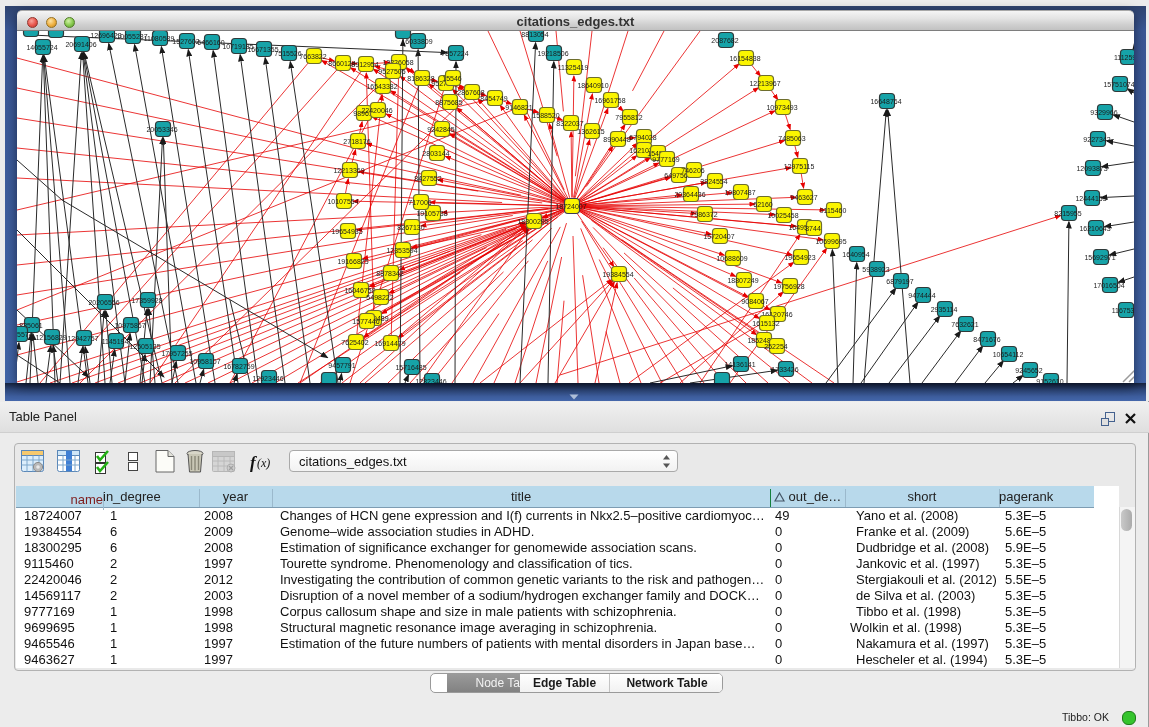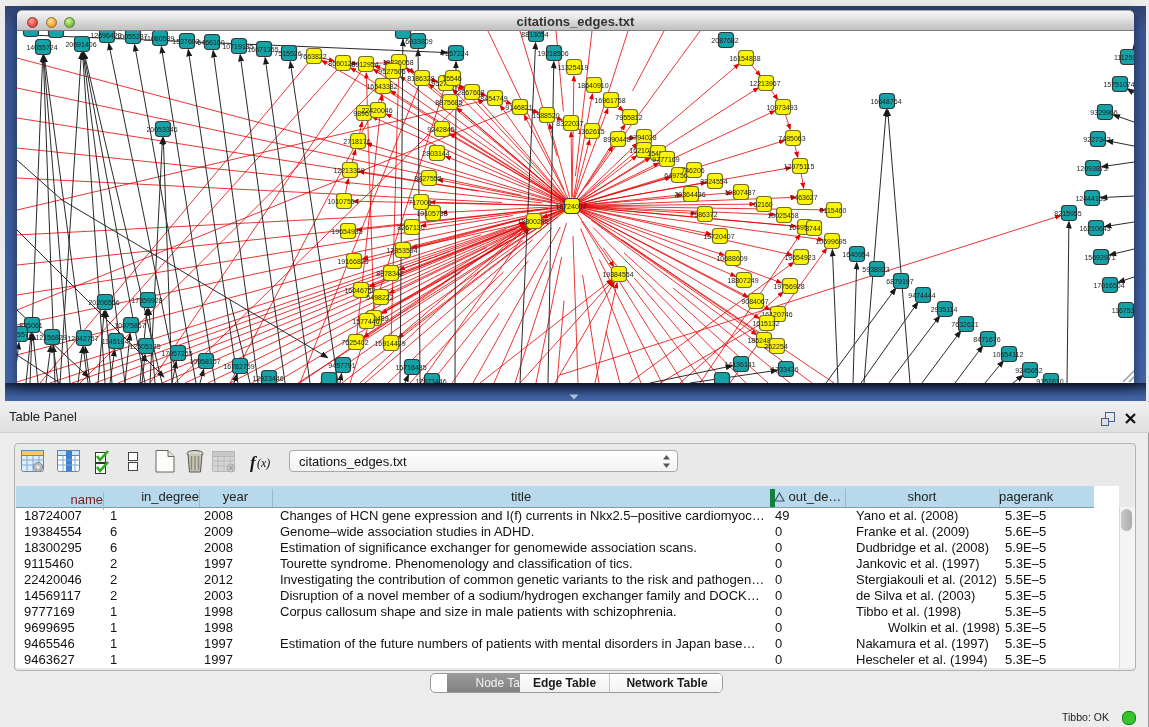--- a/index.html
+++ b/index.html
@@ -637,23 +637,23 @@
     <div class="abs" style="left:9px;top:3px;font-size:13px;color:#111">citations_edges.txt</div>
     <svg class="abs" style="right:6px;top:4px" width="9" height="13" viewBox="0 0 9 13">
         <path d="M4.5 0 L8 4.5 L1 4.5 Z" fill="#555"></path>
         <path d="M4.5 13 L8 8.5 L1 8.5 Z" fill="#555"></path>
       </svg>
   </div>
 
   <div class="abs" style="left:16px;top:85px;width:1103px;height:182px;background:#fff"></div>
   <div class="abs" style="left:16px;top:85px;width:1078px;height:21px;background:#b8d9eb;border-bottom:1px solid #7d9cb2">
     <div class="abs" style="left:0;top:6px;width:87px;text-align:right;font-size:13px;color:#7f1d1d;border-right:1px solid #9bb9cc;height:18px">name</div>
-    <div class="abs" style="left:87px;top:3px;width:96px;text-align:right;font-size:13px;color:#222;border-right:1px solid #9bb9cc;height:18px">in_degree</div>
+    <div class="abs" style="left:87px;top:3px;width:96px;text-align:left;font-size:13px;color:#222;border-right:1px solid #9bb9cc;height:18px">in_degree</div>
     <div class="abs" style="left:183px;top:3px;width:73px;text-align:center;font-size:13px;color:#222;border-right:1px solid #9bb9cc;height:18px">year</div>
-    <div class="abs" style="left:256px;top:3px;width:498px;text-align:center;font-size:13px;color:#222;border-right:5px solid #15803d;height:18px">title</div>
+    <div class="abs" style="left:256px;top:3px;width:498px;text-align:center;font-size:13px;color:#222;border-right:1px solid #15803d;height:18px">title</div>
     <div class="abs" style="left:754px;top:3px;width:75px;font-size:13px;color:#222;border-right:1px solid #9bb9cc;height:18px"><svg width="11" height="10" viewBox="0 0 11 10" style="vertical-align:-1px;margin-left:4px">
           <path d="M5.5 1 L10 9 L1 9 Z" fill="none" stroke="#456" stroke-width="1.2"></path>
         </svg> out_de…</div>
     <div class="abs" style="left:829px;top:3px;width:154px;text-align:center;font-size:13px;color:#222;border-right:1px solid #9bb9cc;height:18px">short</div>
     <div class="abs" style="left:983px;top:3px;width:95px;text-align:left;font-size:13px;color:#222">pagerank</div>
   </div>
 <div style="position:absolute;left:0;top:107px;width:1100px;height:16px;font-size:13px;color:#111">
       <div style="position:absolute;left:24px;top:0px;white-space:nowrap">18724007</div>
       <div style="position:absolute;left:110px;top:0px;white-space:nowrap">1</div>
       <div style="position:absolute;left:204px;top:0px;white-space:nowrap">2008</div>
@@ -713,22 +713,23 @@
       <div style="position:absolute;left:204px;top:0px;white-space:nowrap">1998</div>
       <div style="position:absolute;left:280px;top:0px;white-space:nowrap">Corpus callosum shape and size in male patients with schizophrenia.</div>
       <div style="position:absolute;left:775px;top:0px;white-space:nowrap">0</div>
       <div style="position:absolute;left:856px;top:0px;white-space:nowrap">Tibbo et al. (1998)</div>
       <div style="position:absolute;left:1005px;top:0px;white-space:nowrap">5.3E–5</div>
     </div>
 <div style="position:absolute;left:0;top:219px;width:1100px;height:16px;font-size:13px;color:#111">
       <div style="position:absolute;left:24px;top:0px;white-space:nowrap">9699695</div>
       <div style="position:absolute;left:110px;top:0px;white-space:nowrap">1</div>
       <div style="position:absolute;left:204px;top:0px;white-space:nowrap">1998</div>
-      <div style="position:absolute;left:775px;top:0px;white-space:nowrap">0</div>
-      <div style="position:absolute;left:888px;top:0px;white-space:nowrap">Wolkin et al. (1998)</div>
+      <div style="position:absolute;left:280px;top:0px;white-space:nowrap">Structural magnetic resonance image averaging in schizophrenia.</div>
+      <div style="position:absolute;left:775px;top:0px;white-space:nowrap">0</div>
+      <div style="position:absolute;left:850px;top:0px;white-space:nowrap">Wolkin et al. (1998)</div>
       <div style="position:absolute;left:1005px;top:0px;white-space:nowrap">5.3E–5</div>
     </div>
 <div style="position:absolute;left:0;top:235px;width:1100px;height:16px;font-size:13px;color:#111">
       <div style="position:absolute;left:24px;top:0px;white-space:nowrap">9465546</div>
       <div style="position:absolute;left:110px;top:0px;white-space:nowrap">1</div>
       <div style="position:absolute;left:204px;top:0px;white-space:nowrap">1997</div>
       <div style="position:absolute;left:280px;top:0px;white-space:nowrap">Estimation of the future numbers of patients with mental disorders in Japan base…</div>
       <div style="position:absolute;left:775px;top:0px;white-space:nowrap">0</div>
       <div style="position:absolute;left:856px;top:0px;white-space:nowrap">Nakamura et al. (1997)</div>
       <div style="position:absolute;left:1005px;top:0px;white-space:nowrap">5.3E–5</div>

